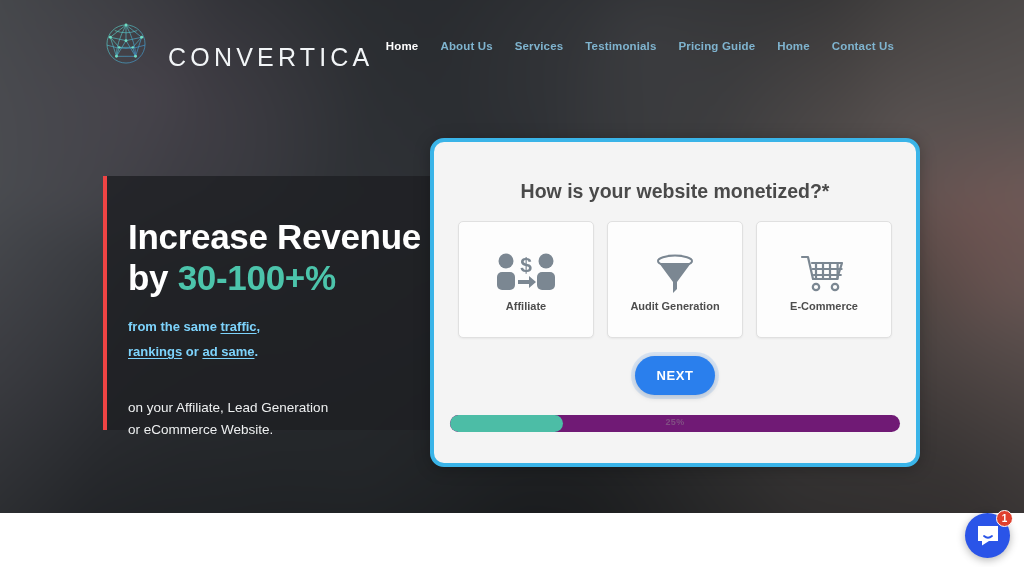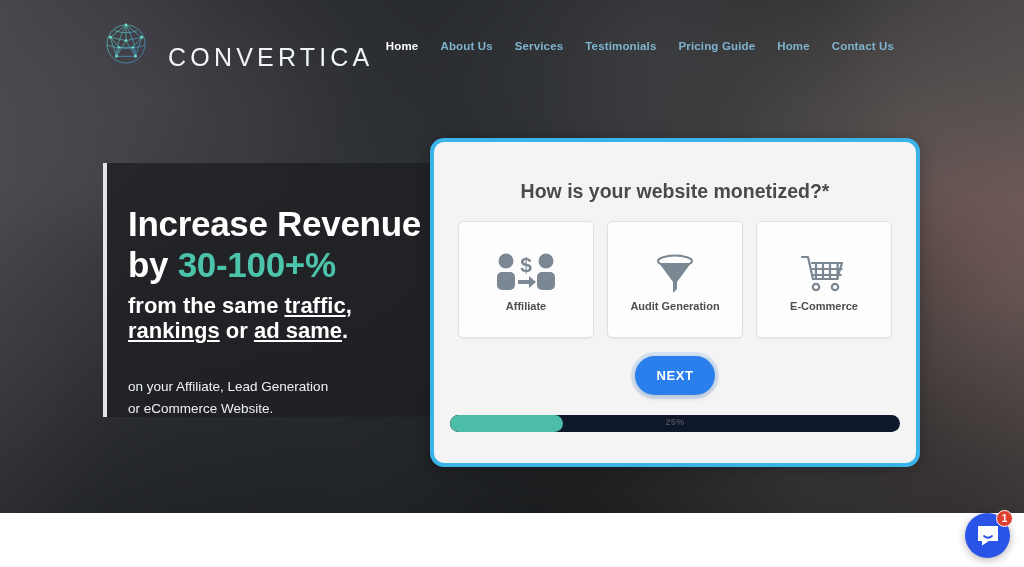--- a/index.html
+++ b/index.html
@@ -75,35 +75,35 @@
     font-size:24.5px; font-weight:700; color:#ffffff;
     letter-spacing:-.2px;
   }
   .audit-title .free { color:#f0a830; }
   .audit-sub {
     margin-top:10px; font-size:10.5px; font-weight:700; color:#ffffff;
   }
 
   
   .left-panel {
-    position:absolute; left:103px; top:163px;
+    position:absolute; left:103px; top:176px;
     width:560px; height:254px;
     background:rgba(30,32,35,.82);
-    border-left:4px solid #e5e5e5;
+    border-left:4px solid #ef4444;
     padding:40px 0 0 21px;
     z-index:3;
   }
   .lp-h1 {
     font-size:35px; line-height:41px; font-weight:700; color:#ffffff;
     letter-spacing:-.3px;
   }
   .lp-h1 .pct { color:#4cc4ab; }
   .lp-h2 {
-    margin-top:8px;
-    font-size:22px; line-height:25px; font-weight:700; color:#ffffff;
+    margin-top:16px;
+    font-size:13px; line-height:25px; font-weight:700; color:#7dd3fc;
   }
   .lp-h2 u { text-decoration:underline; text-underline-offset:2px; }
   .lp-p {
     margin-top:33px;
     font-size:13.5px; line-height:22px; font-weight:400; color:#eef0f1;
   }
 
   
   .card {
     position:absolute; left:430px; top:138px;
@@ -150,21 +150,21 @@
     box-shadow:0 0 0 4px rgba(42,127,237,.14), 0 2px 6px rgba(0,0,0,.18);
   }
   .progress-wrap {
     margin-top:20px;
     display:flex; justify-content:center;
     position:relative;
   }
   .progress-track {
     position:relative;
     width:450px; height:17px;
-    background:#0f172a;
+    background:#701a75;
     border-radius:9px;
     overflow:hidden;
   }
   .progress-fill {
     position:absolute; left:0; top:0; bottom:0;
     width:25%;
     background:#4cbda6;
     border-radius:9px;
   }
   .progress-label {

